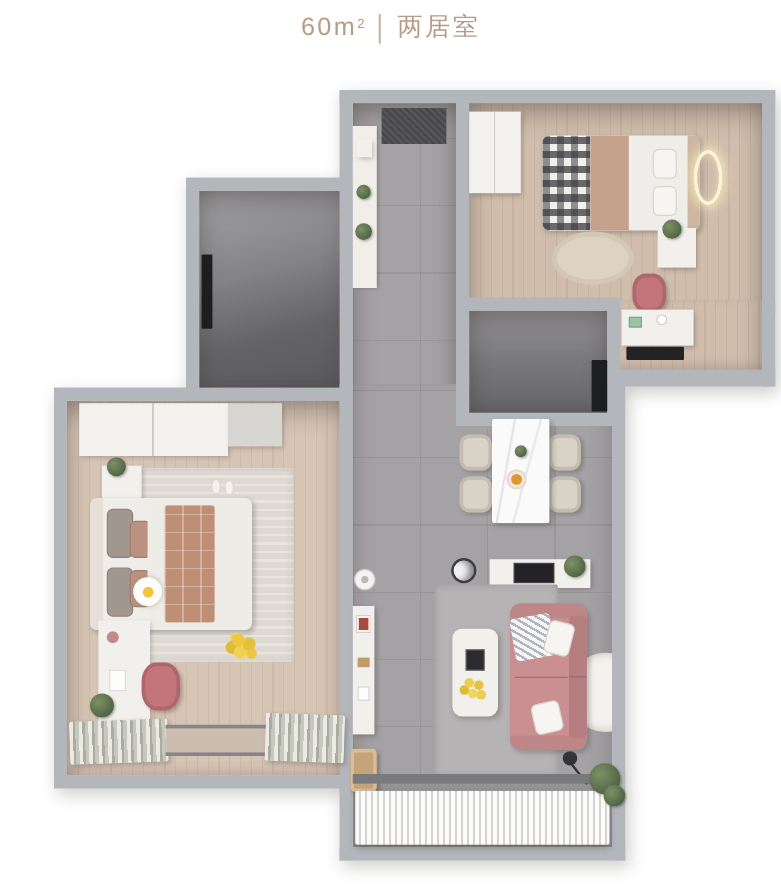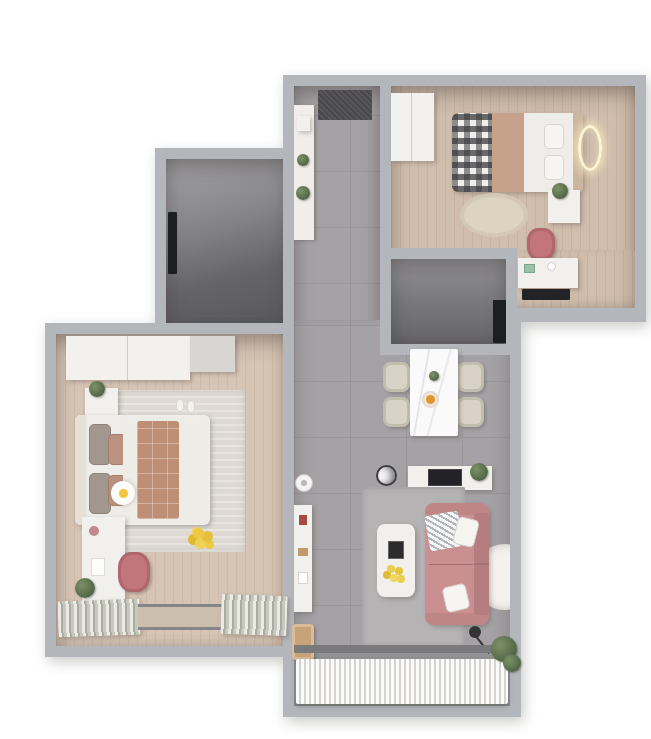--- a/index.html
+++ b/index.html
@@ -124,20 +124,23 @@
   .headboard-2 { background:#cdb6a0; border-radius:0 4px 4px 0; }
   .duvet { background:#eeece7; border-radius:6px; }
   .wardrobe { background:#f3f1ee; box-shadow:2px 2px 4px rgba(60,55,50,.28);
     background-image:linear-gradient(90deg, transparent calc(50% - 1px), rgba(120,120,120,.3) calc(50% - 1px) 50%, transparent 50%); }
 </style>
 </head>
 <body>
 
 <div class="stage">
 
+  <div class="title">
+    <span>60</span><span><span>m</span><sup>2</sup></span><span class="divider">|</span><span>两居室</span>
+  </div>
 
   <div class="plan">
 
     <div class="room floor-dark shade-deep" style="left:110px;top:90px;width:145px;height:187px;border-width:11px;"></div>
 
     <div class="room floor-wood shade-deep" style="left:335px;top:17px;width:266px;height:187px;border-width:11px 11px 0 11px;"></div>
 
     <div class="room floor-wood" style="left:461px;top:192px;width:140px;height:72px;border-width:0 11px 14px 0;
                 box-shadow:inset -14px 0 16px -10px rgba(70,62,58,.26), inset 0 -10px 12px -9px rgba(70,62,58,.25);"></div>
 

